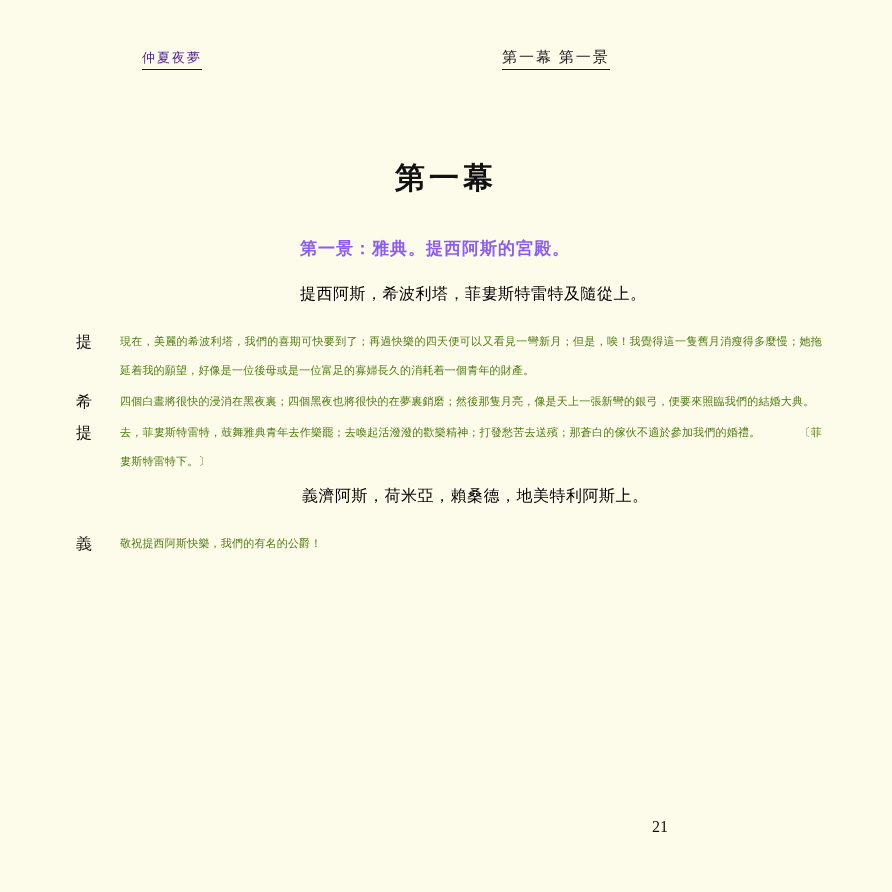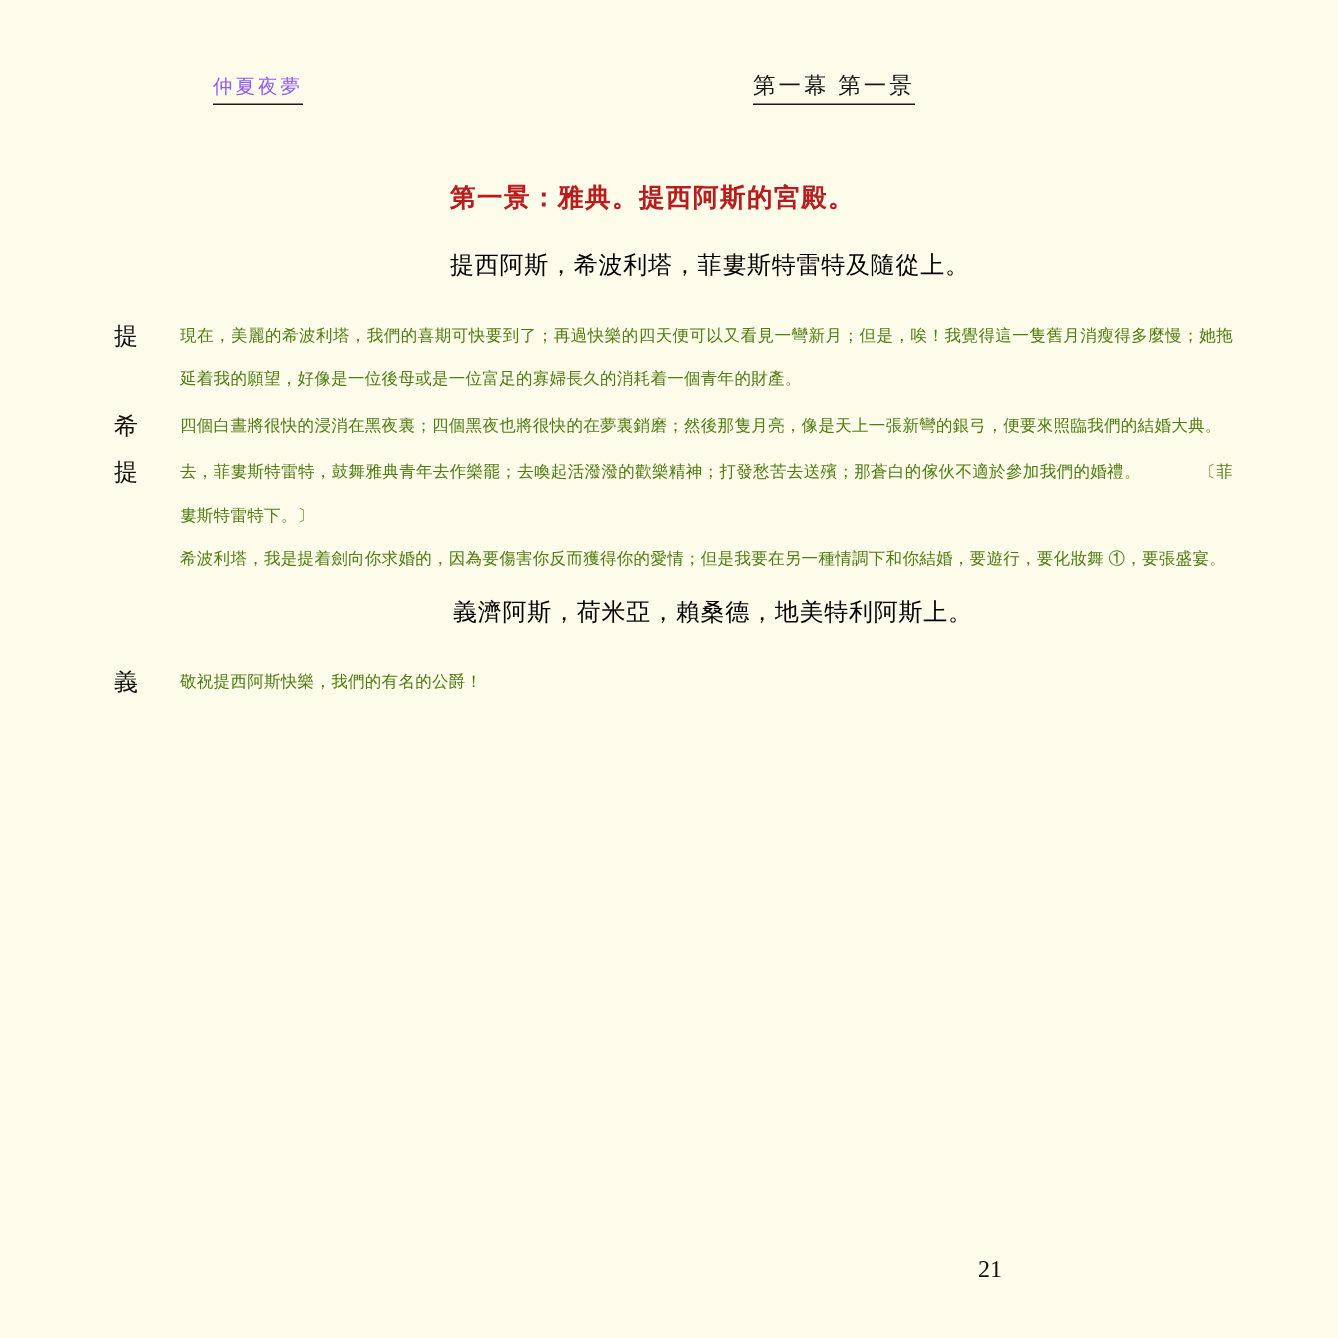--- a/index.html
+++ b/index.html
@@ -24,21 +24,21 @@
   .header {
     display: flex;
     justify-content: flex-start;
     align-items: baseline;
     height: 34px;
     margin-top: 8px;
   }
   .header-left {
     font-size: 13px;
     letter-spacing: 2px;
-    color: #8b5cf6;
+    color: #4c1d95;
     border-bottom: 1px solid #1a1a1a;
     padding-bottom: 2px;
     margin-left: 72px;
   }
   .header-right {
     font-size: 15px;
     letter-spacing: 2px;
     color: #1a1a1a;
     border-bottom: 1px solid #1a1a1a;
     padding-bottom: 2px;
@@ -50,21 +50,21 @@
     font-size: 30px;
     font-weight: bold;
     letter-spacing: 4px;
     color: #111;
     margin-top: 76px;
   }
   .scene-title {
     font-size: 17px;
     font-weight: bold;
     letter-spacing: 1px;
-    color: #b91c1c;
+    color: #8b5cf6;
     margin-top: 38px;
     margin-left: 230px;
   }
   .stage-direction {
     font-size: 16px;
     color: #000000;
     margin-top: 24px;
     margin-left: 230px;
     letter-spacing: 0.5px;
   }
@@ -100,35 +100,36 @@
   .speech .inline-stage {
     margin-left: 39px;
   }
   .speech .cont {
     display: block;
   }
   
   .page-number {
     position: absolute;
     right: 224px;
-    bottom: 36px;
+    bottom: 56px;
     font-size: 16px;
     color: #111;
   }
 </style>
 </head>
 <body>
 
 <div class="page">
 
   <div class="header">
     <div class="header-left">仲夏夜夢</div>
     <div class="header-right">第一幕 第一景</div>
   </div>
 
+  <div class="act-title">第一幕</div>
 
   <div class="scene-title">第一景：雅典。提西阿斯的宮殿。</div>
 
   <div class="stage-direction">提西阿斯，希波利塔，菲婁斯特雷特及隨從上。</div>
 
   <div class="dialogue">
 
     <div class="line">
       <div class="speaker">提</div>
       <div class="speech">現在，美麗的希波利塔，我們的喜期可快要到了；再過快樂的四天便可以又看見一彎新月；但是，唉！我覺得這一隻舊月消瘦得多麼慢；她拖延着我的願望，好像是一位後母或是一位富足的寡婦長久的消耗着一個青年的財產。</div>
@@ -136,21 +137,20 @@
 
     <div class="line">
       <div class="speaker">希</div>
       <div class="speech">四個白晝將很快的浸消在黑夜裏；四個黑夜也將很快的在夢裏銷磨；然後那隻月亮，像是天上一張新彎的銀弓，便要來照臨我們的結婚大典。</div>
     </div>
 
     <div class="line">
       <div class="speaker">提</div>
       <div class="speech">
         <span>去，菲婁斯特雷特，鼓舞雅典青年去作樂罷；去喚起活潑潑的歡樂精神；打發愁苦去送殯；那蒼白的傢伙不適於參加我們的婚禮。</span><span class="inline-stage">〔菲婁斯特雷特下。〕</span>
-        <span class="cont">希波利塔，我是提着劍向你求婚的，因為要傷害你反而獲得你的愛情；但是我要在另一種情調下和你結婚，要遊行，要化妝舞 ①，要張盛宴。</span>
       </div>
     </div>
 
   </div>
 
   <div class="stage-direction mid">義濟阿斯，荷米亞，賴桑德，地美特利阿斯上。</div>
 
   <div class="dialogue">
     <div class="line">
       <div class="speaker">義</div>

